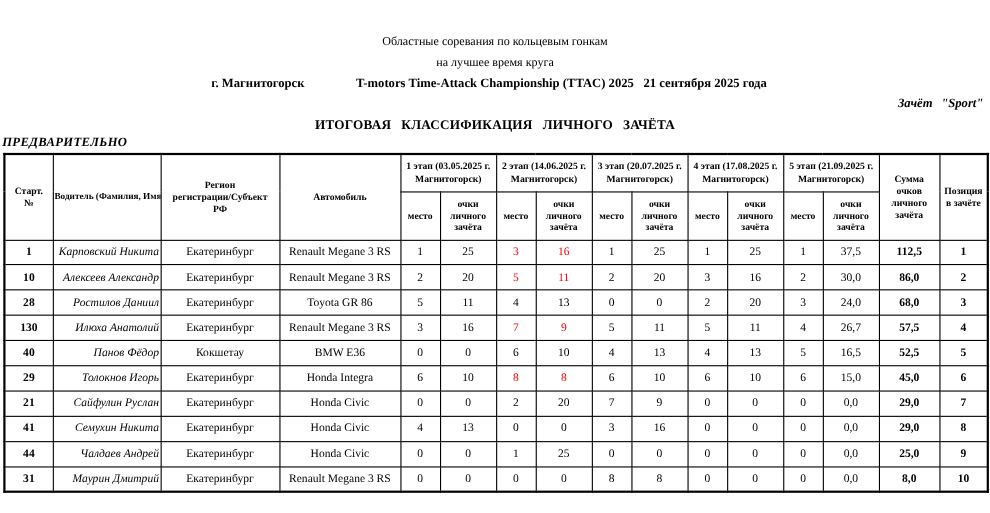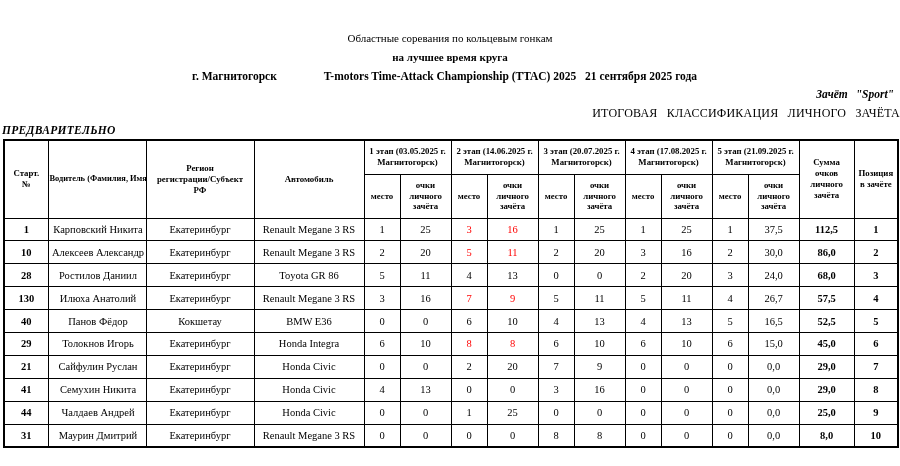--- a/index.html
+++ b/index.html
@@ -8,32 +8,32 @@
     position: relative;
     width: 900px;
     height: 466px;
     background: #ffffff;
     color: #000000;
     font-family: "Liberation Serif", "DejaVu Serif", serif;
     overflow: hidden;
   }
   .center-line { position: absolute; left: 0; width: 100%; text-align: center; margin-top: 28px; }
   .l1 { top: 4px;  font-size: 11px; font-weight: normal; }
-  .l2 { top: 23px; font-size: 11px; font-weight: bold; }
+  .l2 { top: 23px; font-size: 11px; font-weight: normal; }
   .l3 { top: 42px; font-size: 11.5px; font-weight: bold; }
   .city { position: absolute; left: 192px; top: 70px; font-size: 11.5px; font-weight: bold; }
   .date { position: absolute; left: 585px; top: 70px; font-size: 11.5px; font-weight: bold; }
   .zachet {
     position: absolute; right: 6px; top: 88px;
     font-size: 11.5px; font-weight: bold; font-style: italic;
     word-spacing: 5px;
   }
   .title {
     position: absolute; left: 0; top: 106px; width: 100%;
-    text-align: right; font-size: 12px; font-weight: normal;
+    text-align: center; font-size: 12px; font-weight: bold;
     word-spacing: 6px; letter-spacing: 0.2px;
   }
   .prelim {
     position: absolute; left: 2px; top: 124px;
     font-size: 11.5px; font-weight: bold; font-style: italic;
     letter-spacing: 0.3px;
   }
   .tblwrap { position: absolute; left: 3px; top: 139px; }
   table {
     border-collapse: collapse;
@@ -52,21 +52,21 @@
     font-weight: bold;
     font-size: 8.8px;
     line-height: 1.25;
     white-space: pre-line;
   }
   tr.g-row th { height: 34px; }
   tr.s-row th { height: 44px; }
   th.th-driver { font-size: 8.4px; white-space: nowrap; }
   tbody td { height: 22.9px; font-size: 10.5px; line-height: 1.05; }
   td.c-num { font-weight: bold; }
-  td.c-driver { text-align: center; padding-left: 3px; white-space: nowrap; }
+  td.c-driver { text-align: right; padding-left: 3px; white-space: nowrap; font-style: italic; }
   td.c-bold { font-weight: bold; margin-left: 15px; }
   .red { color: #ff0000; }
 </style>
 </head>
 <body>
 
 <div class="doc">
 
   <div class="center-line l1">Областные соревания по кольцевым гонкам</div>
   <div class="center-line l2">на лучшее время круга</div>

